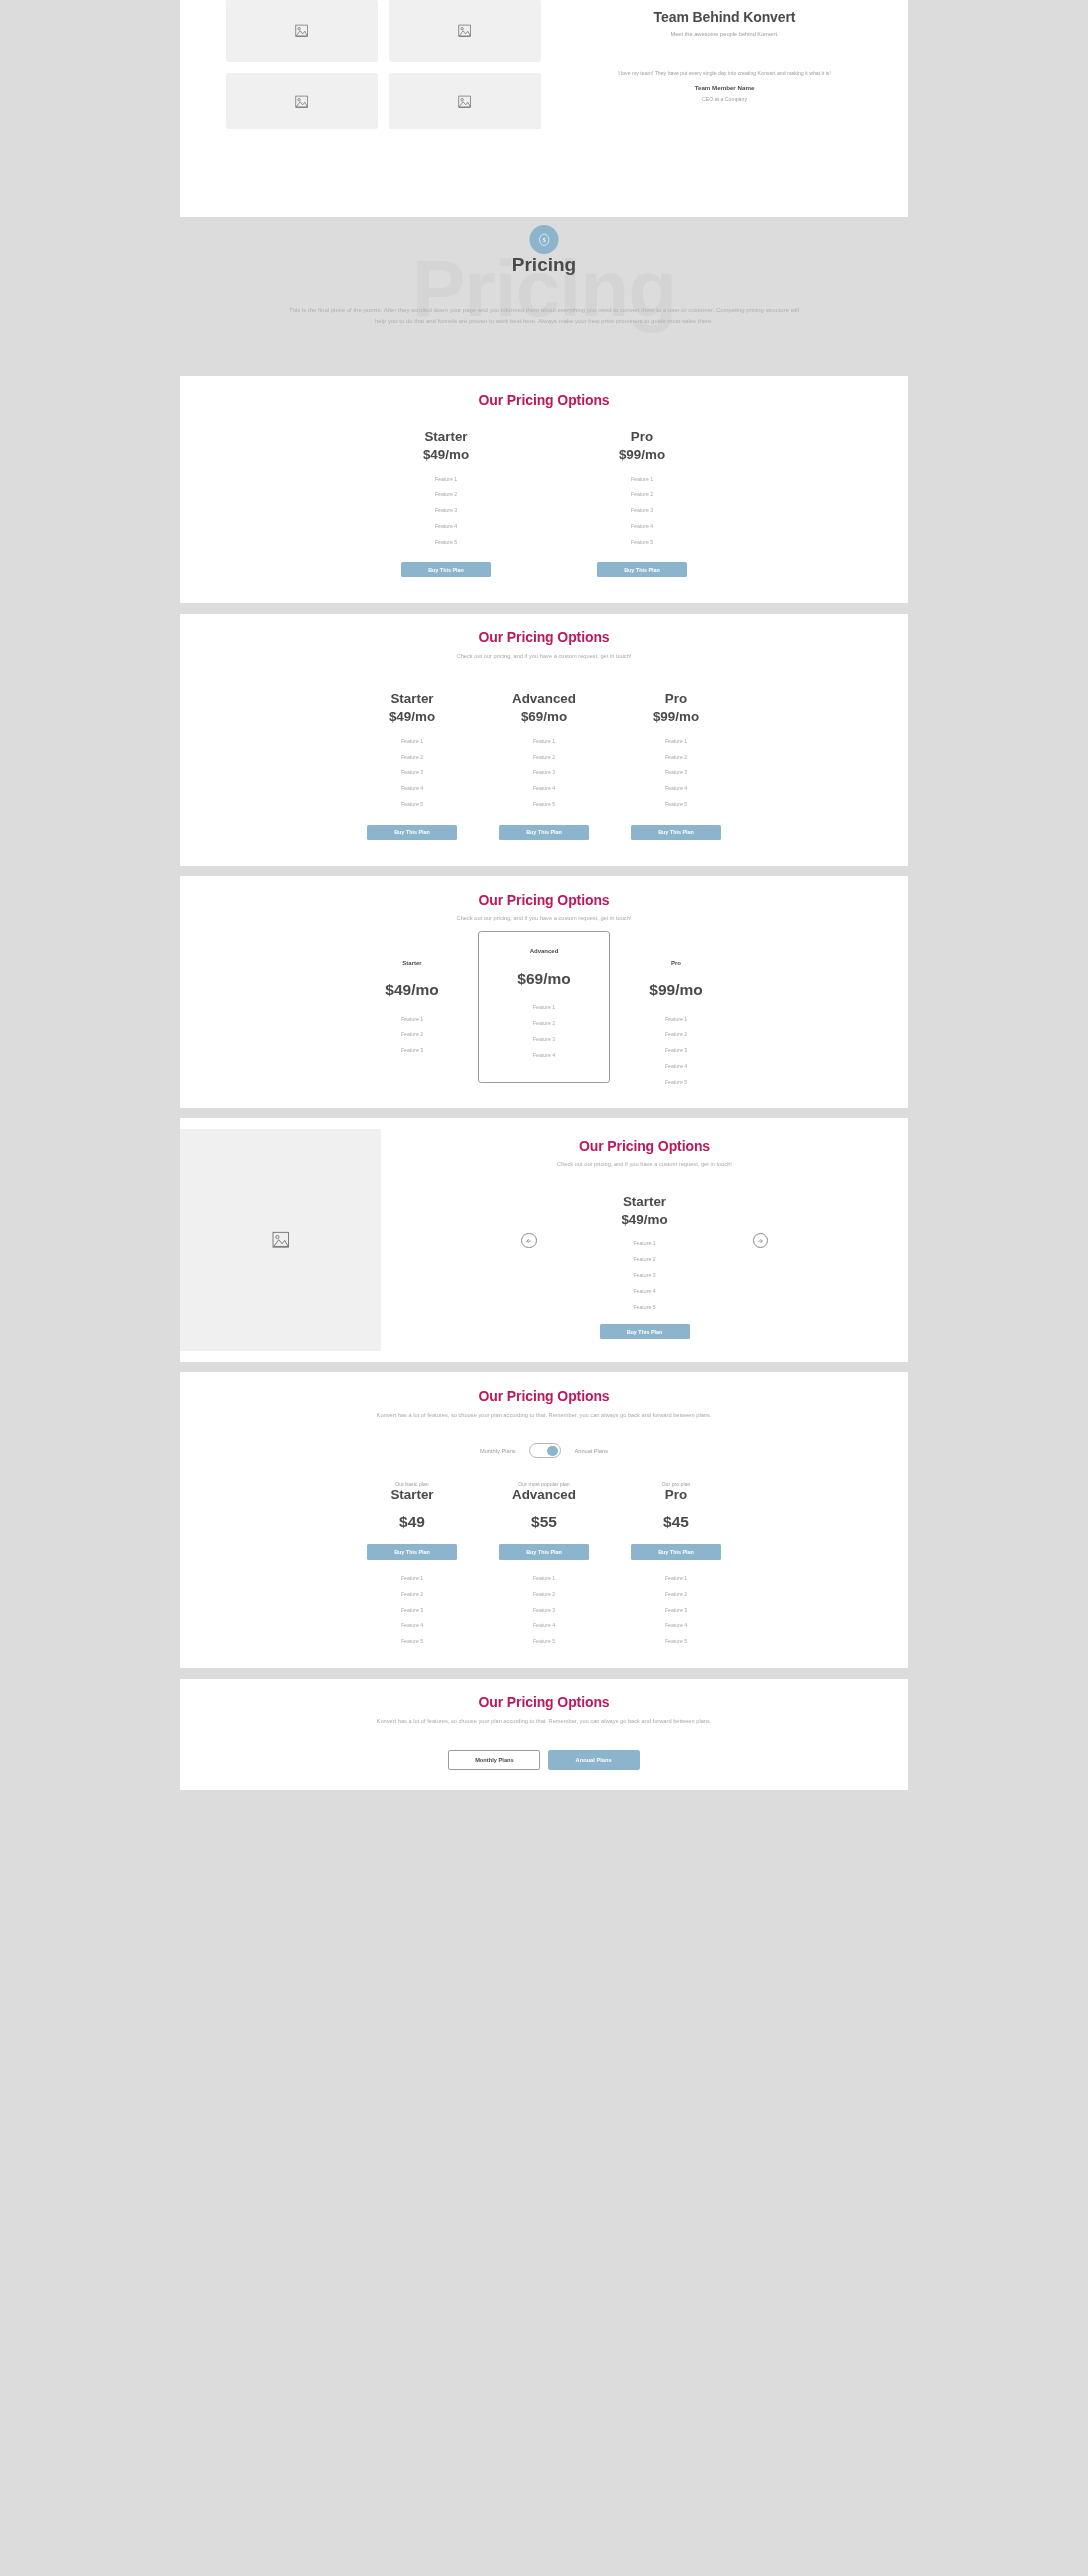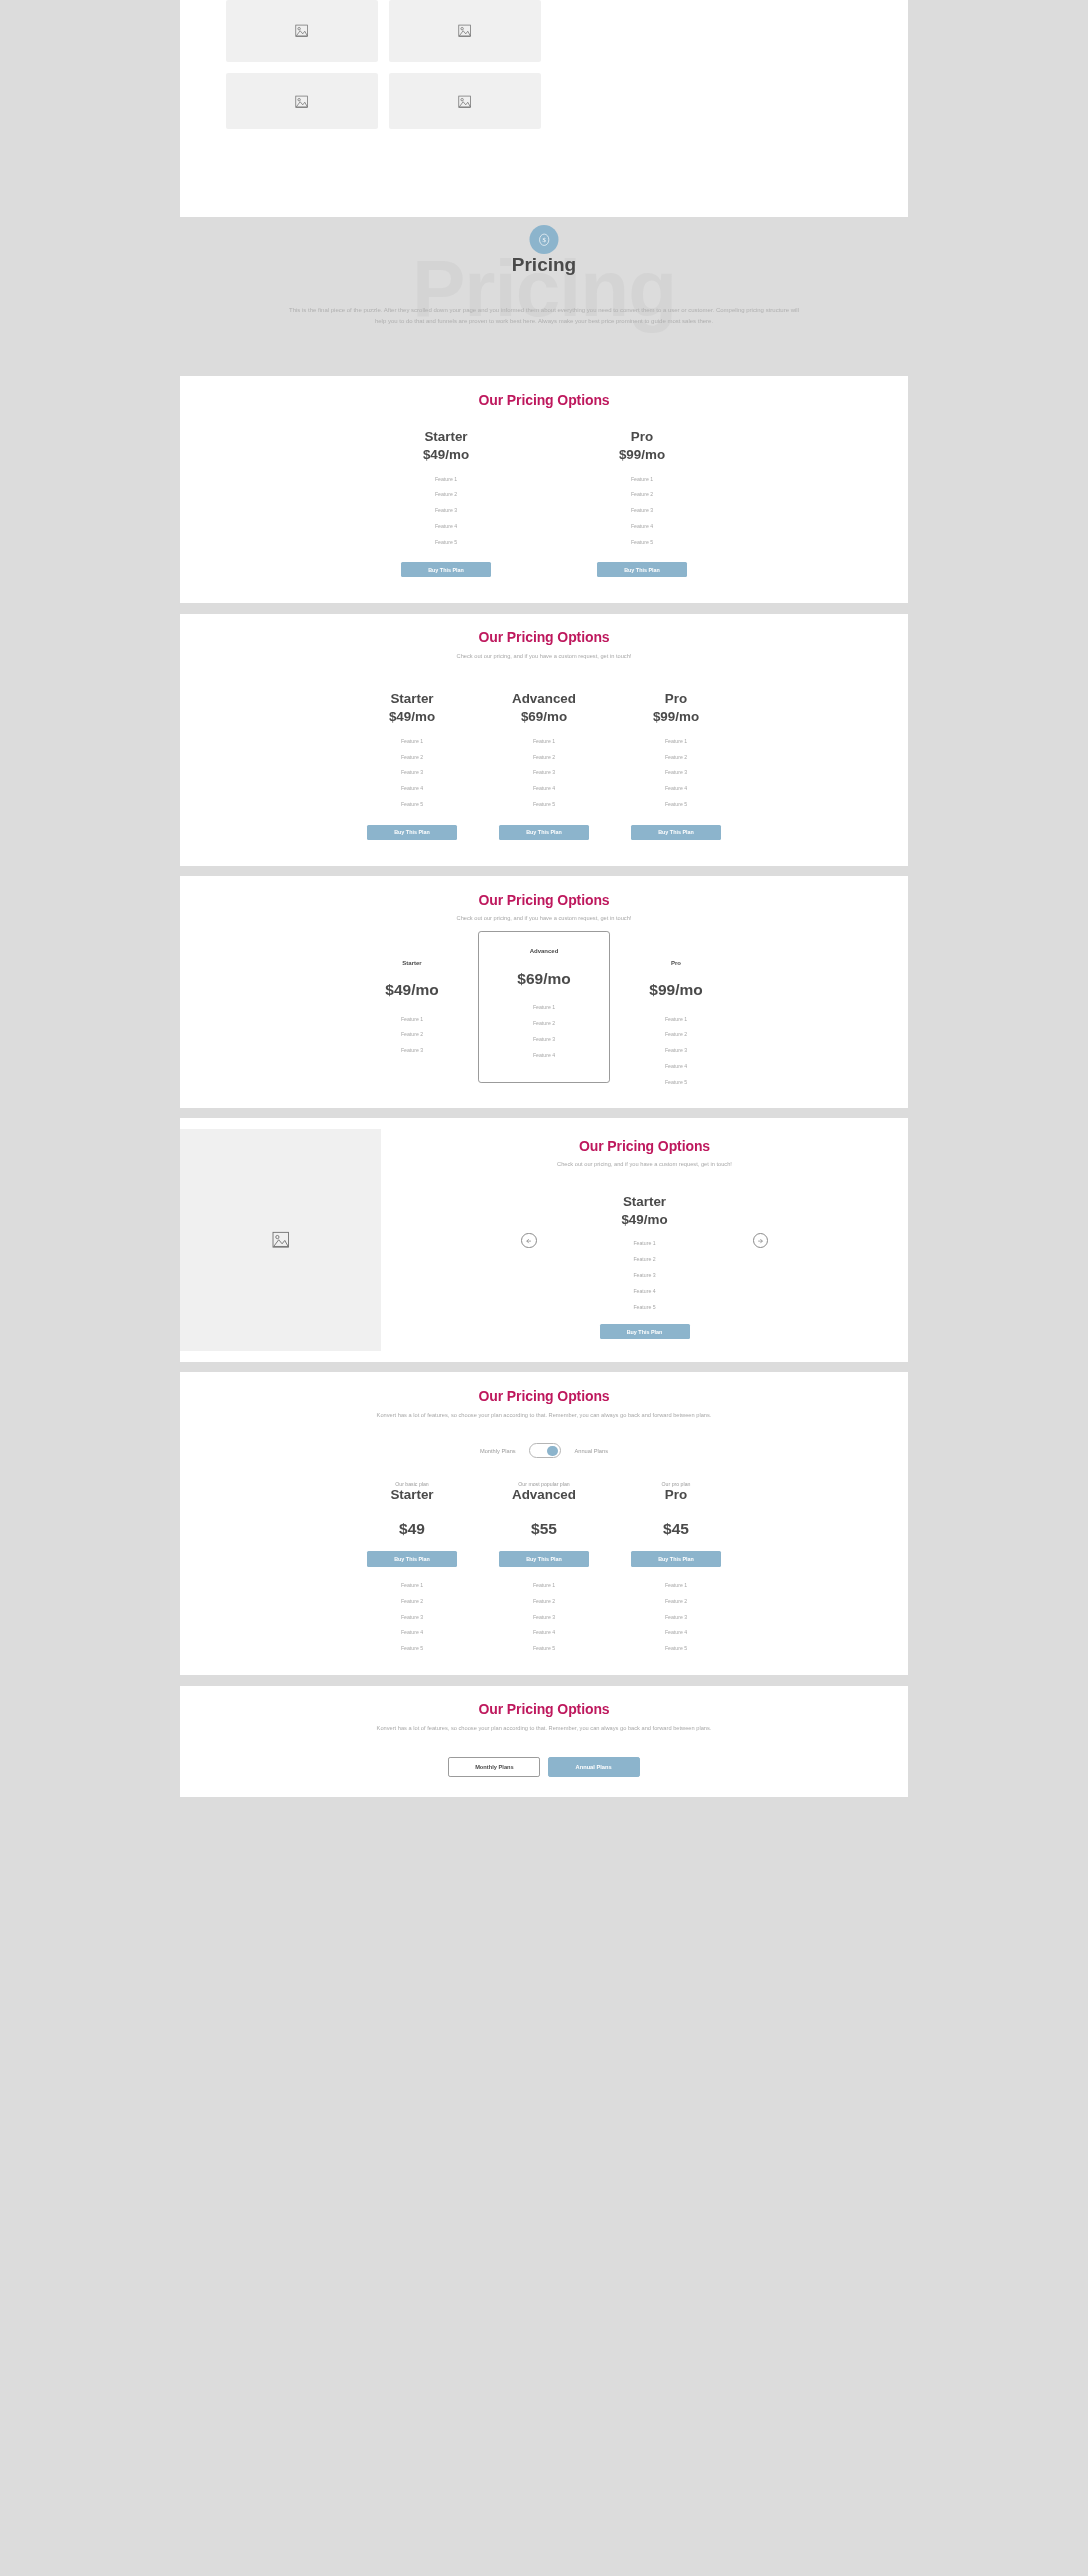--- a/index.html
+++ b/index.html
@@ -298,21 +298,21 @@
     position: absolute;
     top: 1.5px;
     right: 2.1px;
     width: 10.8px;
     height: 10.8px;
     border-radius: 50%;
     background: #8cb4cc;
   }
   .s5 .plans { margin-top: 23px; }
   .s5 .plan { width: 132px; }
-  .s5 .plan-price-xl { margin-top: 18px; }
+  .s5 .plan-price-xl { margin-top: 11px; }
   .s5 .btn-buy { margin-top: 13.4px; }
   .s5 .feat-list { margin-top: 15.5px; }
 
   
   .s6 { padding: 15.5px 0 20.6px 0; margin-bottom: 0; }
   .tab-row {
     display: flex;
     justify-content: center;
     gap: 7.2px;
     margin-top: 24px;
@@ -368,20 +368,27 @@
             <path d="M2.5 25 L10 15 L15 21 L19 16 L24 25 Z" fill="none" stroke="#6d6d6d" stroke-width="1.4"></path>
           </svg>
       </div>
       <div class="team-thumb r2">
         <svg class="img-ph" width="13.4" height="15.5" viewBox="0 0 26 30">
             <rect x="1.5" y="4" width="23" height="22" fill="none" stroke="#6d6d6d" stroke-width="1.4"></rect>
             <circle cx="8" cy="11" r="2.4" fill="none" stroke="#6d6d6d" stroke-width="1.4"></circle>
             <path d="M2.5 25 L10 15 L15 21 L19 16 L24 25 Z" fill="none" stroke="#6d6d6d" stroke-width="1.4"></path>
           </svg>
       </div>
+    </div>
+    <div class="team-right">
+      <div class="team-title">Team Behind Konvert</div>
+      <div class="team-sub">Meet the awesome people behind Konvert.</div>
+      <div class="team-quote">I love my team! They have put every single day into creating Konvert and making it what it is!</div>
+      <div class="team-name">Team Member Name</div>
+      <div class="team-role">CEO at a Company</div>
     </div>
   </div>
 
   <div class="hero">
     <div class="hero-ghost">Pricing</div>
     <div class="hero-badge">
       <svg width="13.4" height="15.5" viewBox="0 0 26 30">
           <ellipse cx="13" cy="15" rx="9" ry="11" fill="none" stroke="#ffffff" stroke-width="1.3"></ellipse>
           <text x="13" y="20" font-size="13" fill="#ffffff" text-anchor="middle" font-family="Liberation Serif, serif">$</text>
         </svg>

